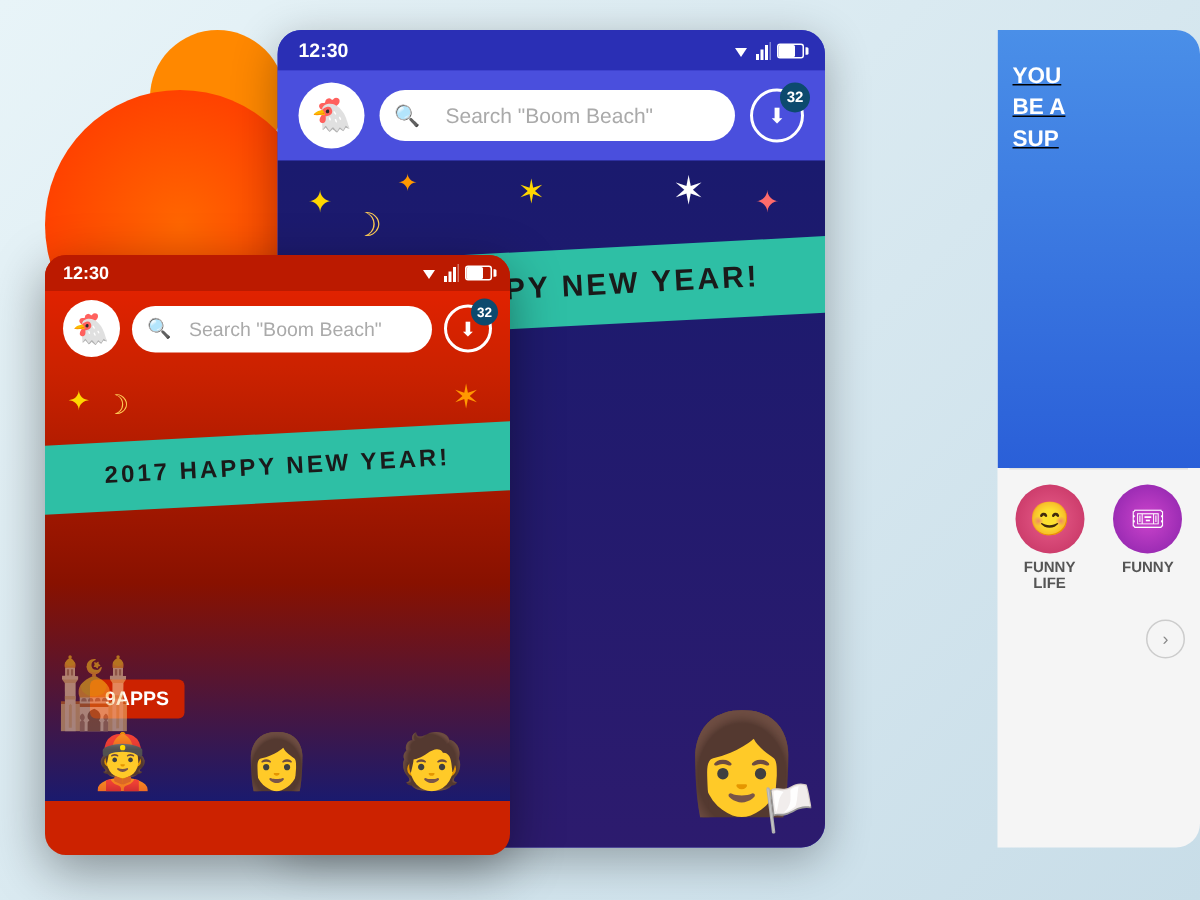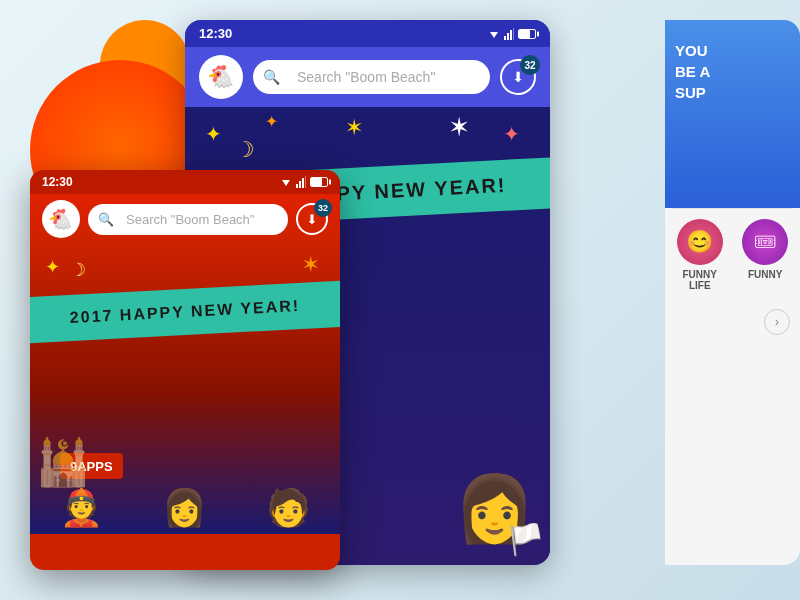--- a/index.html
+++ b/index.html
@@ -195,25 +195,26 @@
       width: 135px;
       height: 545px;
       background: #f5f5f5;
       z-index: 1;
       border-radius: 0 16px 16px 0;
       overflow: hidden;
     }
 
     .right-panel-blue {
       background: linear-gradient(180deg, #4a8fe8 0%, #2a5fd8 100%);
-      height: 188px;
+      height: 292px;
       padding: 20px 10px;
       display: flex;
       flex-direction: column;
       gap: 8px;
+      text-decoration: underline;
     }
     .rp-text {
       color: white;
       font-size: 13px;
       font-weight: 700;
       line-height: 1.3;
     }
 
     .app-grid {
       padding: 10px 8px;

